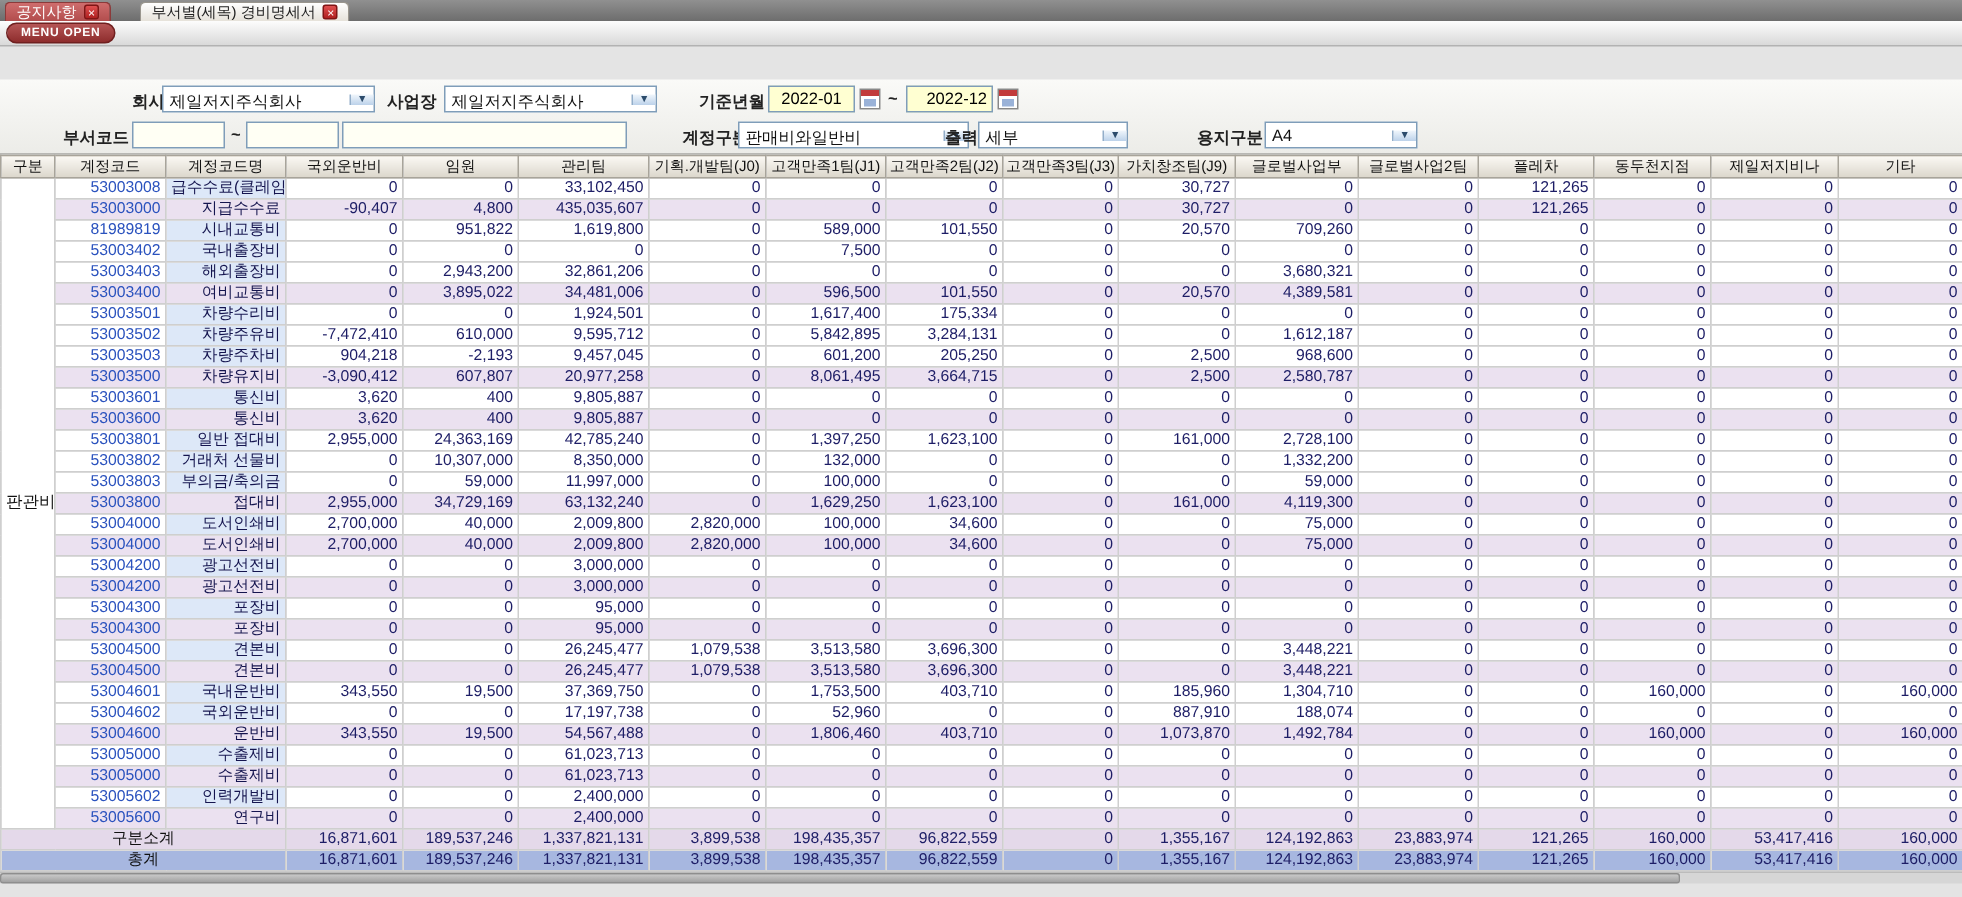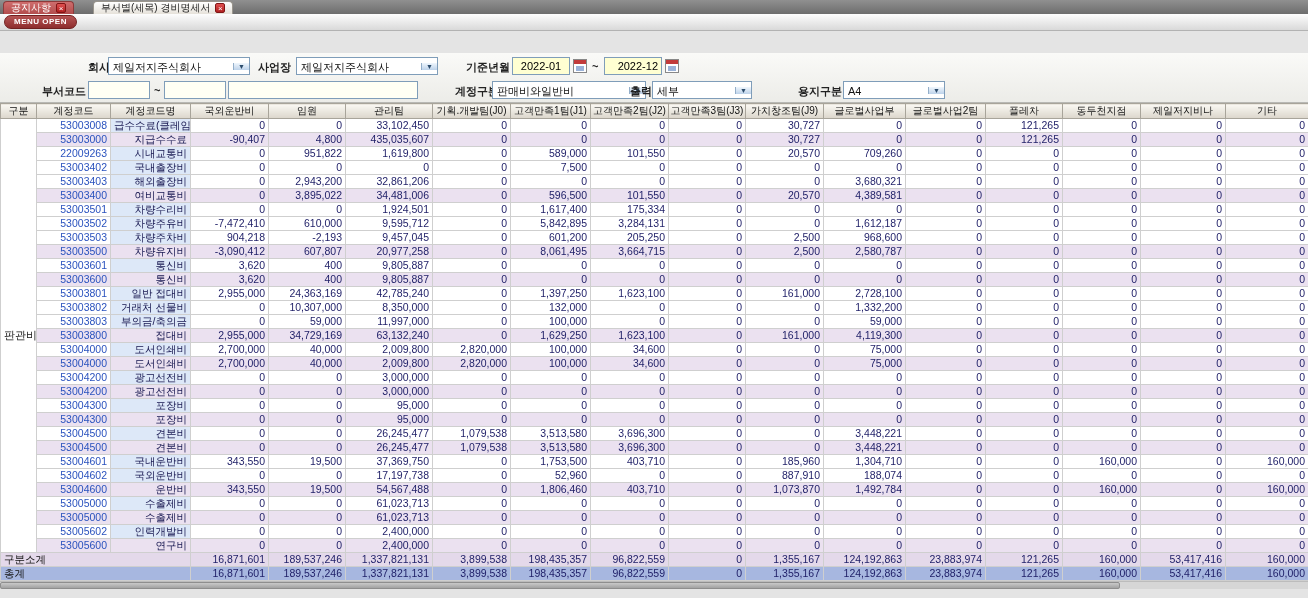--- a/index.html
+++ b/index.html
@@ -38,21 +38,21 @@
   .grid td { border:1px solid #cfcfcf; height:14px; line-height:13px; padding:0 3px; overflow:hidden; white-space:nowrap; font-size:10.5px; color:#1d1d66; }
   tr.detail td { background:#ffffff; }
   tr.detail td.namecell { background:#dde8f8; }
   tr.summary td { background:#ebe1f0; }
   td.codecell { color:#2a52be; text-align:right; }
   td.numcell { text-align:right; }
   td.namecell { text-align:right; color:#15154f; }
   td.groupcell { background:#f8f1f8; text-align:center; vertical-align:middle; color:#111; font-size:11px; }
   tr.subtotal td { background:#e4d9ea; }
   tr.total td { background:#a7b7e0; }
-  td.rowlabel { text-align:left; color:#111; font-size:10.5px; }
+  td.rowlabel { text-align:center; color:#111; font-size:10.5px; }
 
   
   .hscroll { height:8px; background:#d6d6d6; border-top:1px solid #bcbcbc; position:relative; }
   .hscroll .thumb { position:absolute; left:0; top:0; height:7px; width:1120px; background:linear-gradient(#c9c9c9,#a2a2a2); border:1px solid #8e8e8e; border-radius:2px; }
 </style>
 </head>
 <body>
 
 <div class="tabbar">
   <div class="tab inactive">
@@ -183,21 +183,21 @@
         <td class="numcell">0</td>
         <td class="numcell">30,727</td>
         <td class="numcell">0</td>
         <td class="numcell">0</td>
         <td class="numcell">121,265</td>
         <td class="numcell">0</td>
         <td class="numcell">0</td>
         <td class="numcell">0</td>
       </tr>
       <tr class="detail">
-        <td class="codecell">22009263</td>
+        <td class="codecell">81989819</td>
         <td class="namecell">시내교통비</td>
         <td class="numcell">0</td>
         <td class="numcell">951,822</td>
         <td class="numcell">1,619,800</td>
         <td class="numcell">0</td>
         <td class="numcell">589,000</td>
         <td class="numcell">101,550</td>
         <td class="numcell">0</td>
         <td class="numcell">20,570</td>
         <td class="numcell">709,260</td>

